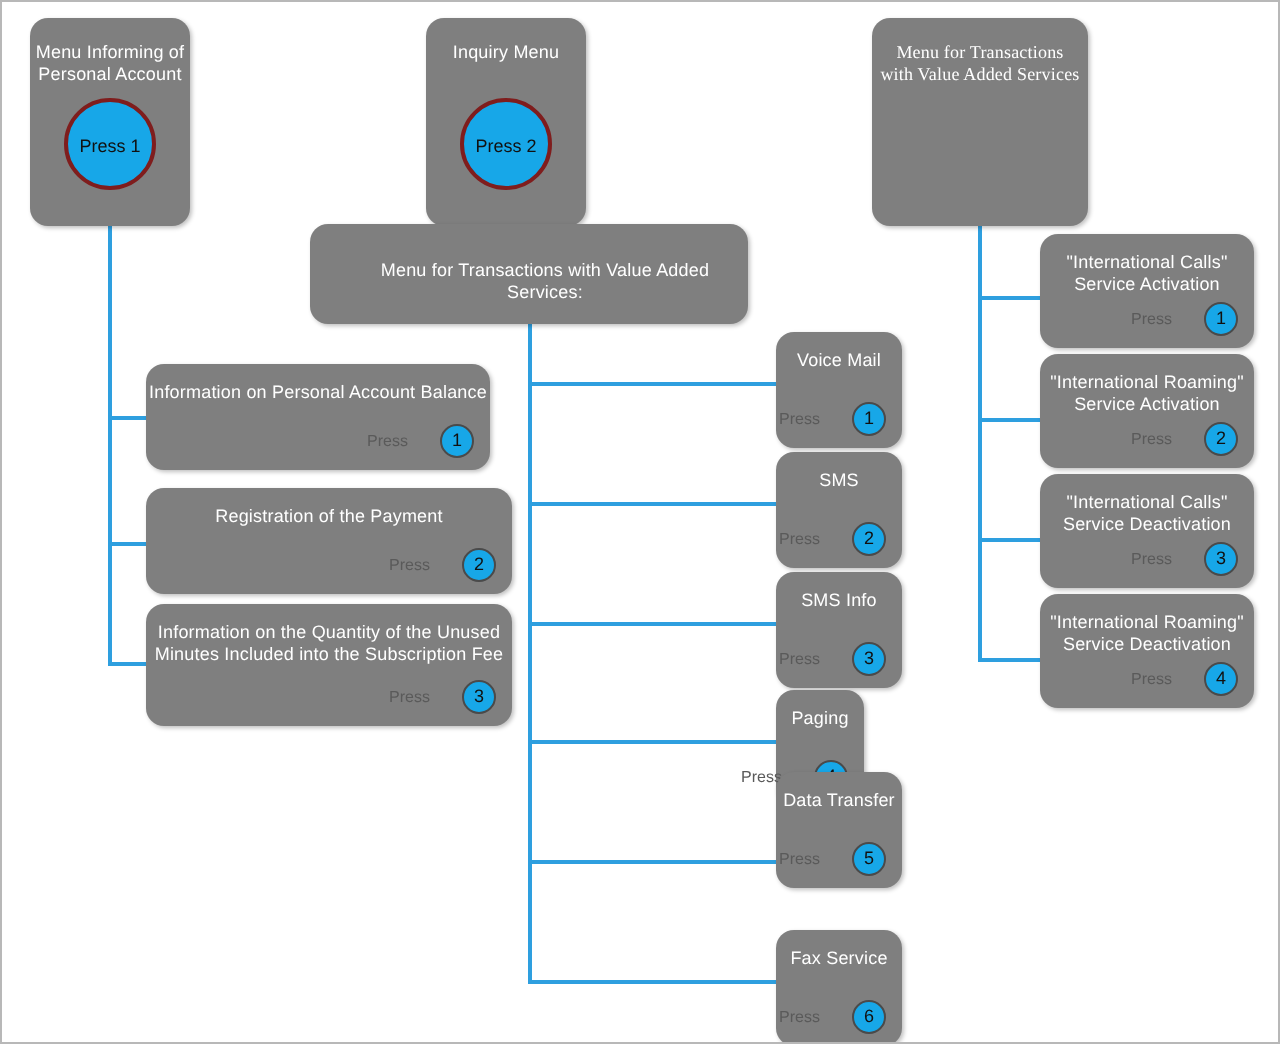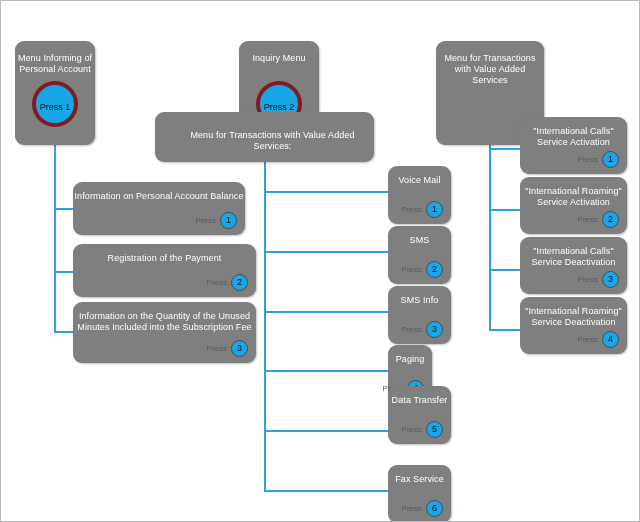--- a/index.html
+++ b/index.html
@@ -46,50 +46,49 @@
     line-height: 11px;
     letter-spacing: 0.1px;
     white-space: pre-line;
   }
 
   
   .root {
     width: 80px;
     height: 104px;
     top: 8px;
-    margin-top: 32px;
   }
   .root .node-title { top: 12px; }
   .root-circle {
     position: absolute;
     left: 50%;
     top: 40px;
     transform: translateX(-50%);
     width: 46px;
     height: 46px;
     border-radius: 50%;
     background: #17a7e8;
-    border: 4px solid #7f1d1d;
+    border: 2px solid #7f1d1d;
     box-sizing: border-box;
     color: #111111;
     font-size: 9px;
     line-height: 44px;
     text-align: center;
   }
   .root3 { width: 108px; }
   .root3 .root-circle { top: 38px; }
 
   
   .press-row {
     position: absolute;
     right: 8px;
     bottom: 6px;
     display: flex;
     align-items: center;
-    gap: 4px;
+    gap: 16px;
   }
   .press-label {
     color: #5a5a5a;
     font-size: 8px;
     line-height: 8px;
   }
   .press-badge {
     width: 17px;
     height: 17px;
     border-radius: 50%;
@@ -128,26 +127,26 @@
   <div class="line hline" style="left:488px; top:208px; width:32px;"></div>
   <div class="line hline" style="left:488px; top:268px; width:32px;"></div>
   <div class="line hline" style="left:488px; top:328px; width:32px;"></div>
 
   <div class="node root" style="left:14px;">
     <div class="node-title">Menu Informing of
 Personal Account</div>
     <div class="root-circle">Press 1</div>
   </div>
 
-  <div class="node root" style="left:238px;">
+  <div class="node root" style="left:212px;">
     <div class="node-title">Inquiry Menu</div>
     <div class="root-circle">Press 2</div>
   </div>
 
-  <div class="node root root3" style="left:435px;">
+  <div class="node root root3" style="left:435px;font-family:Liberation Serif, serif;">
     <div class="node-title">Menu for Transactions
 with Value Added Services</div>
   </div>
 
   <div class="node leaf-wide" style="left:154px; top:111px; width:219px; height:50px;">
     <div class="node-title" style="top:18px;">Menu for Transactions with Value Added Services:</div>
   </div>
 
   <div class="node leaf" style="left:72px; top:181px; width:172px; height:53px;">
     <div class="node-title">Information on Personal Account Balance</div>

